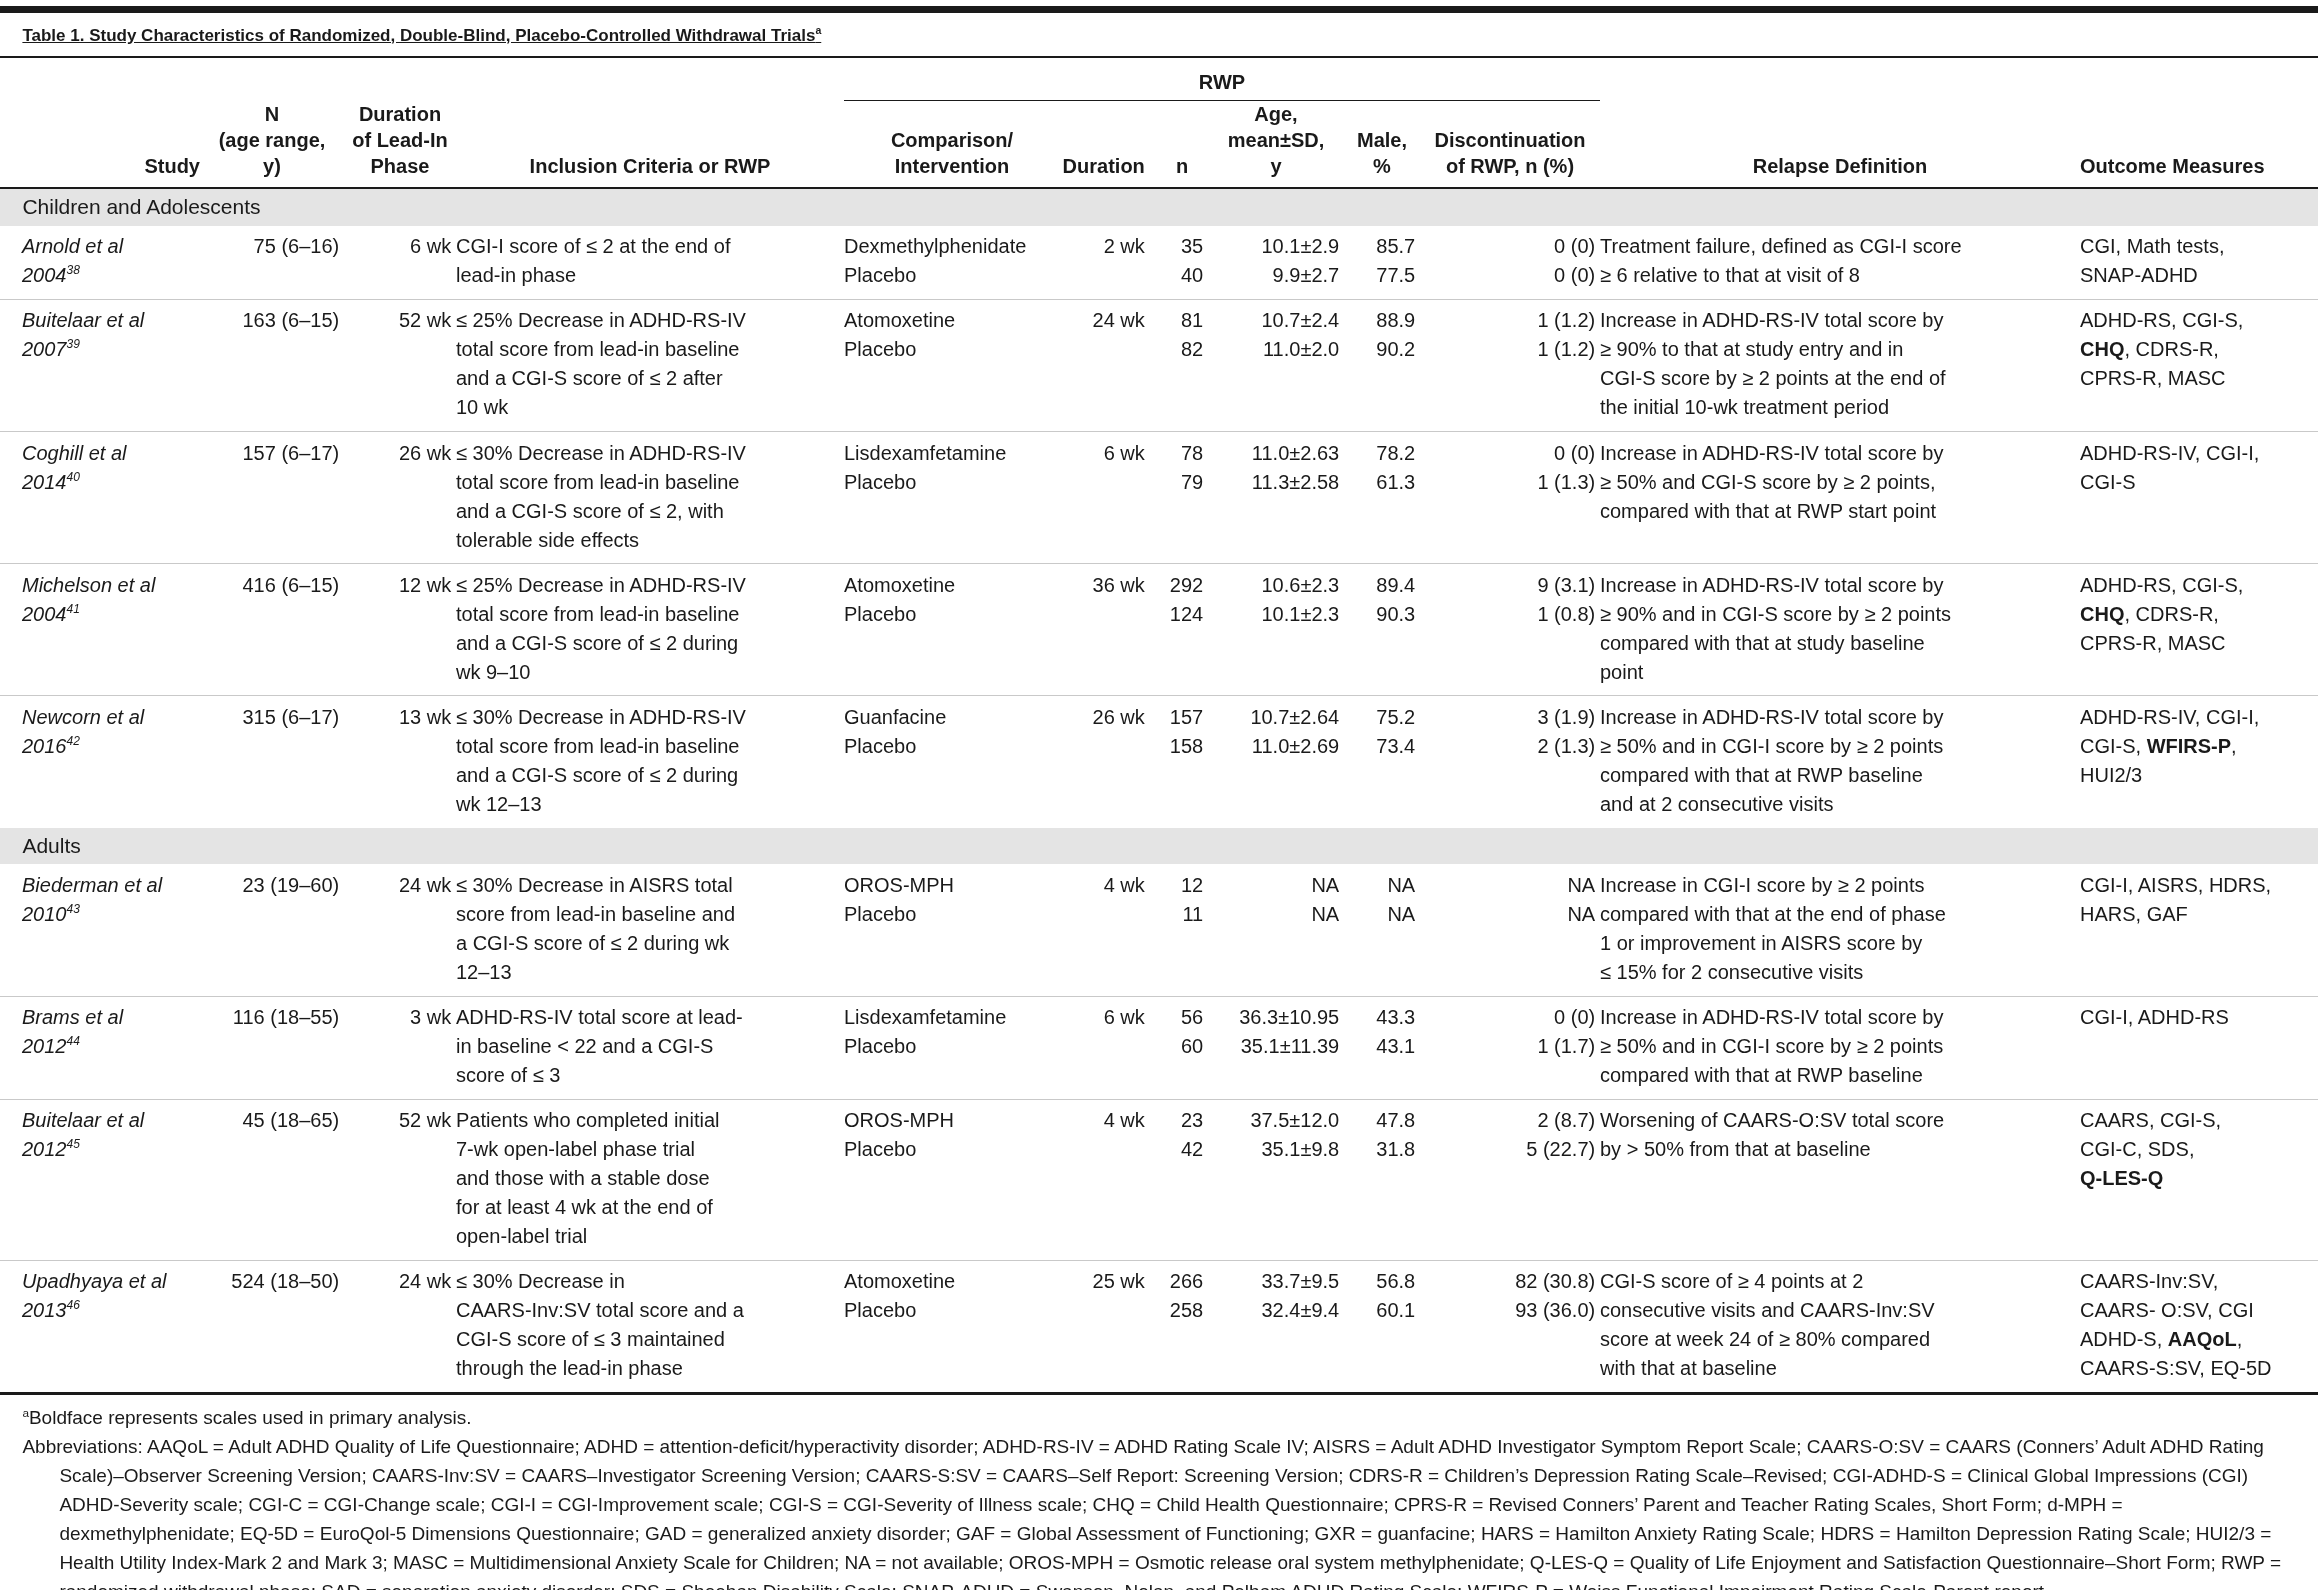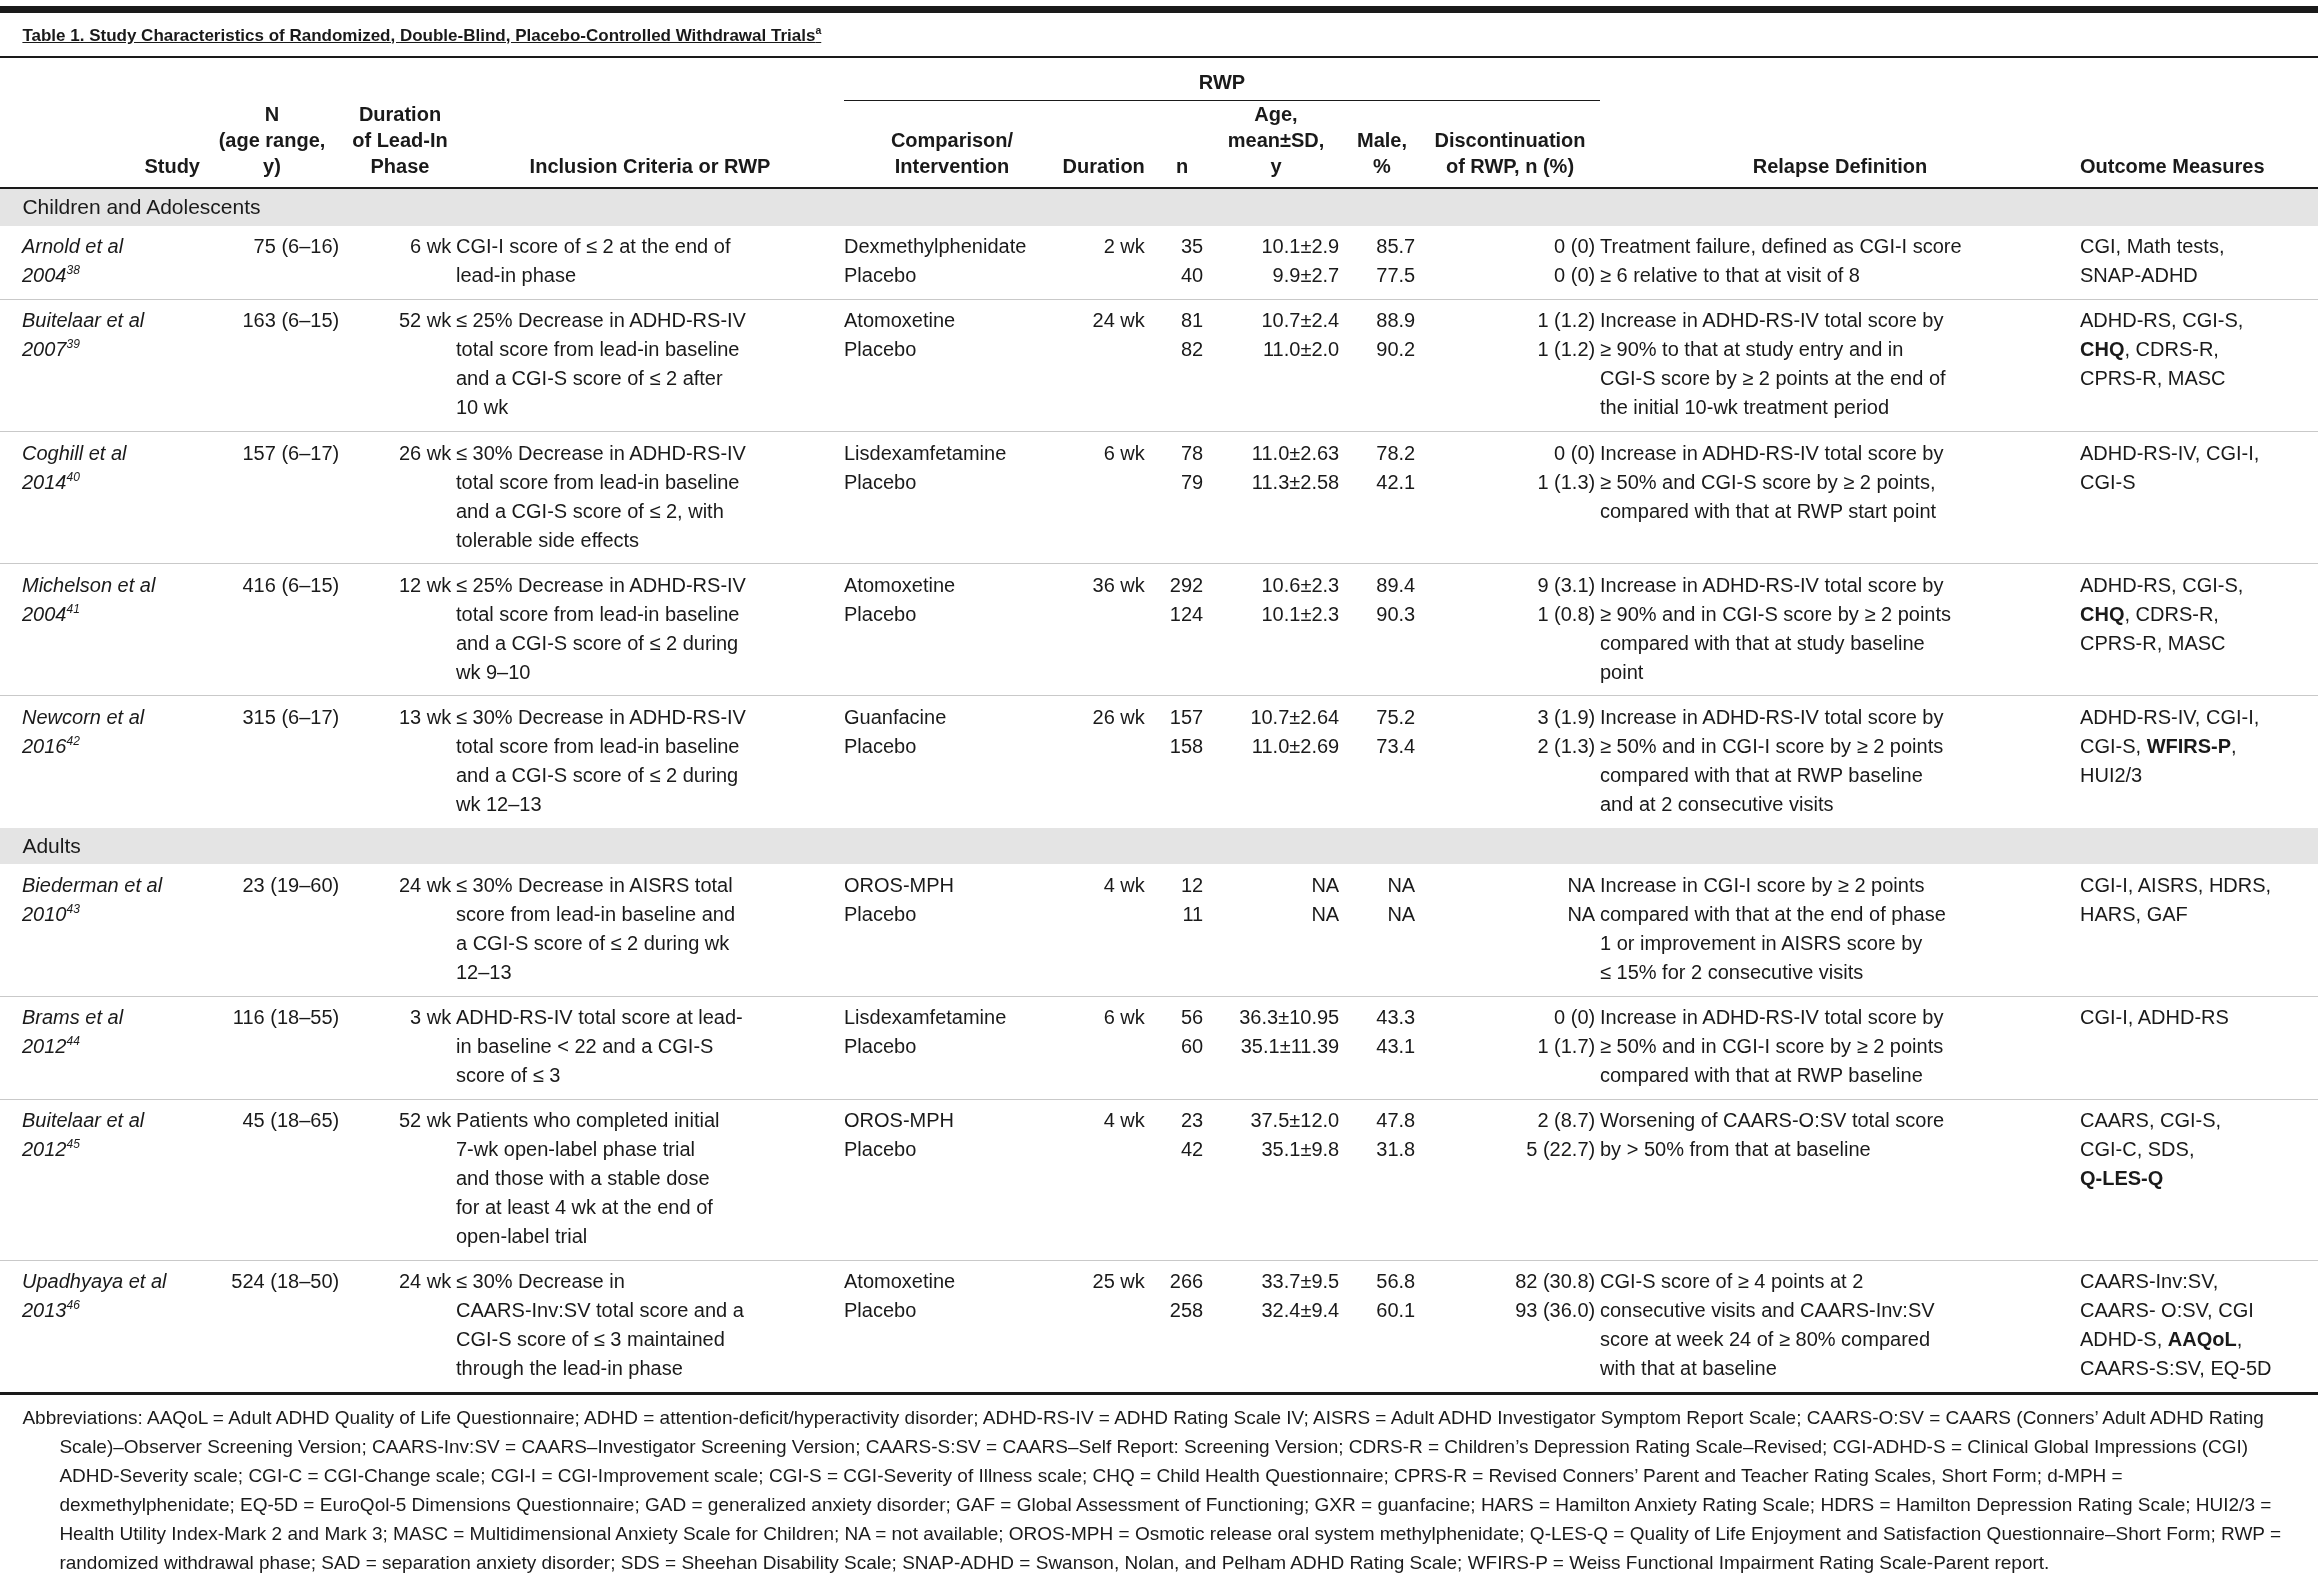--- a/index.html
+++ b/index.html
@@ -176,21 +176,21 @@
 and a CGI-S score of ≤ 2, with
 tolerable side effects</td>
         <td class="c-left">Lisdexamfetamine
 Placebo</td>
         <td class="c-right">6 wk</td>
         <td class="c-center">78
 79</td>
         <td class="c-center">11.0±2.63
 11.3±2.58</td>
         <td class="c-center">78.2
-42.1</td>
+61.3</td>
         <td class="c-center">0 (0)
 1 (1.3)</td>
         <td class="c-left">Increase in ADHD-RS-IV total score by
 ≥ 50% and CGI-S score by ≥ 2 points,
 compared with that at RWP start point</td>
         <td class="c-left c-outcomes">ADHD-RS-IV, CGI-I,
 CGI-S</td>
       </tr>
       <tr class="data-row">
         <td class="c-study">Michelson et al
@@ -355,15 +355,16 @@
 with that at baseline</td>
         <td class="c-left c-outcomes">CAARS-Inv:SV,
 CAARS- O:SV, CGI
 ADHD-S, <b>AAQoL</b>,
 CAARS-S:SV, EQ-5D</td>
       </tr>
     </tbody>
 </table>
 
 <div class="footnotes">
+  <p class="fn"><sup>a</sup><span>Boldface represents scales used in primary analysis.</span></p>
   <p class="fn abbr">Abbreviations: AAQoL = Adult ADHD Quality of Life Questionnaire; ADHD = attention-deficit/hyperactivity disorder; ADHD-RS-IV = ADHD Rating Scale IV; AISRS = Adult ADHD Investigator Symptom Report Scale; CAARS-O:SV = CAARS (Conners’ Adult ADHD Rating Scale)–Observer Screening Version; CAARS-Inv:SV = CAARS–Investigator Screening Version; CAARS-S:SV = CAARS–Self Report: Screening Version; CDRS-R = Children’s Depression Rating Scale–Revised; CGI-ADHD-S = Clinical Global Impressions (CGI) ADHD-Severity scale; CGI-C = CGI-Change scale; CGI-I = CGI-Improvement scale; CGI-S = CGI-Severity of Illness scale; CHQ = Child Health Questionnaire; CPRS-R = Revised Conners’ Parent and Teacher Rating Scales, Short Form; d-MPH = dexmethylphenidate; EQ-5D = EuroQol-5 Dimensions Questionnaire; GAD = generalized anxiety disorder; GAF = Global Assessment of Functioning; GXR = guanfacine; HARS = Hamilton Anxiety Rating Scale; HDRS = Hamilton Depression Rating Scale; HUI2/3 = Health Utility Index-Mark 2 and Mark 3; MASC = Multidimensional Anxiety Scale for Children; NA = not available; OROS-MPH = Osmotic release oral system methylphenidate; Q-LES-Q = Quality of Life Enjoyment and Satisfaction Questionnaire–Short Form; RWP = randomized withdrawal phase; SAD = separation anxiety disorder; SDS = Sheehan Disability Scale; SNAP-ADHD = Swanson, Nolan, and Pelham ADHD Rating Scale; WFIRS-P = Weiss Functional Impairment Rating Scale-Parent report.</p>
 </div>
 
 
 </body></html>

